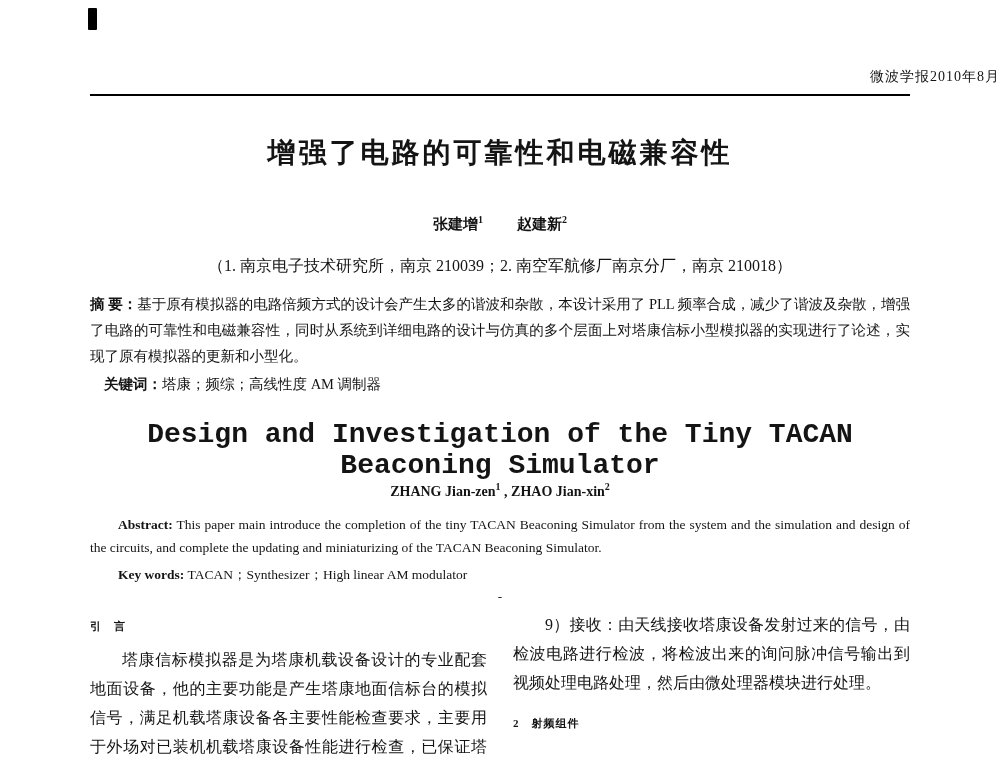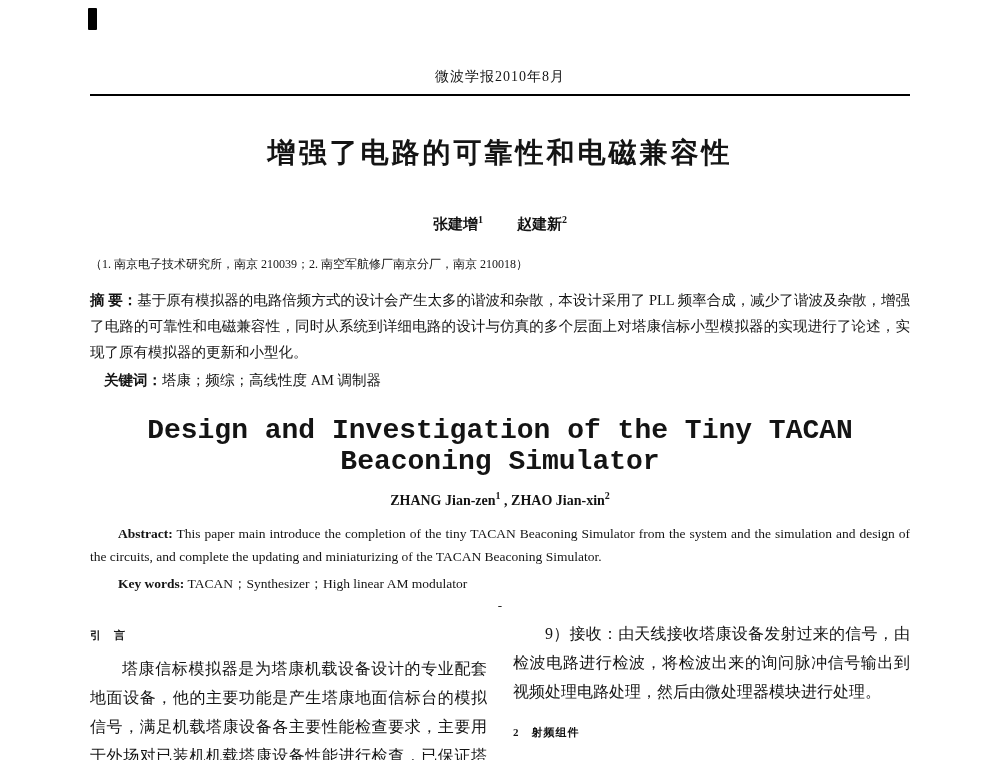--- a/index.html
+++ b/index.html
@@ -23,21 +23,21 @@
     width: 9px;
     height: 22px;
     background: #000;
     border-radius: 1px;
   }
   .journal-header {
     position: absolute;
     top: 68px;
     left: 0;
     width: 100%;
-    text-align: center;
+    text-align: right;
     font-size: 14px;
     letter-spacing: 1px;
   }
   .header-rule {
     position: absolute;
     top: 94px;
     left: 90px;
     width: 820px;
     border-top: 2px solid #000;
   }
@@ -58,22 +58,22 @@
   .authors-cn {
     margin-top: 42px;
     text-align: center;
     font-size: 15px;
     font-weight: 600;
   }
   .authors-cn .author + .author { margin-left: 34px; }
   sup { font-size: 10px; }
   .affiliation-cn {
     margin-top: 22px;
-    text-align: left;
-    font-size: 12px;
+    text-align: center;
+    font-size: 16px;
   }
   .abstract-cn {
     margin: 14px 0 0 0;
     font-size: 14.5px;
     line-height: 26px;
     text-align: justify;
   }
   .abstract-cn .label, .keywords-cn .label { font-weight: bold; }
   .keywords-cn {
     margin: 2px 0 0 0;
@@ -82,21 +82,20 @@
     text-indent: 14px;
   }
   .title-en {
     margin: 22px 0 0 0;
     text-align: center;
     font-size: 28px;
     font-weight: bold;
     font-family: Liberation Mono, monospace;
   }
   .authors-en {
-    margin-top: 13px;
     text-align: center;
     font-size: 14px;
     font-weight: bold;
   }
   .affiliation-en {
     margin-top: 8px;
     text-align: center;
     font-size: 13px;
   }
   .abstract-en {

